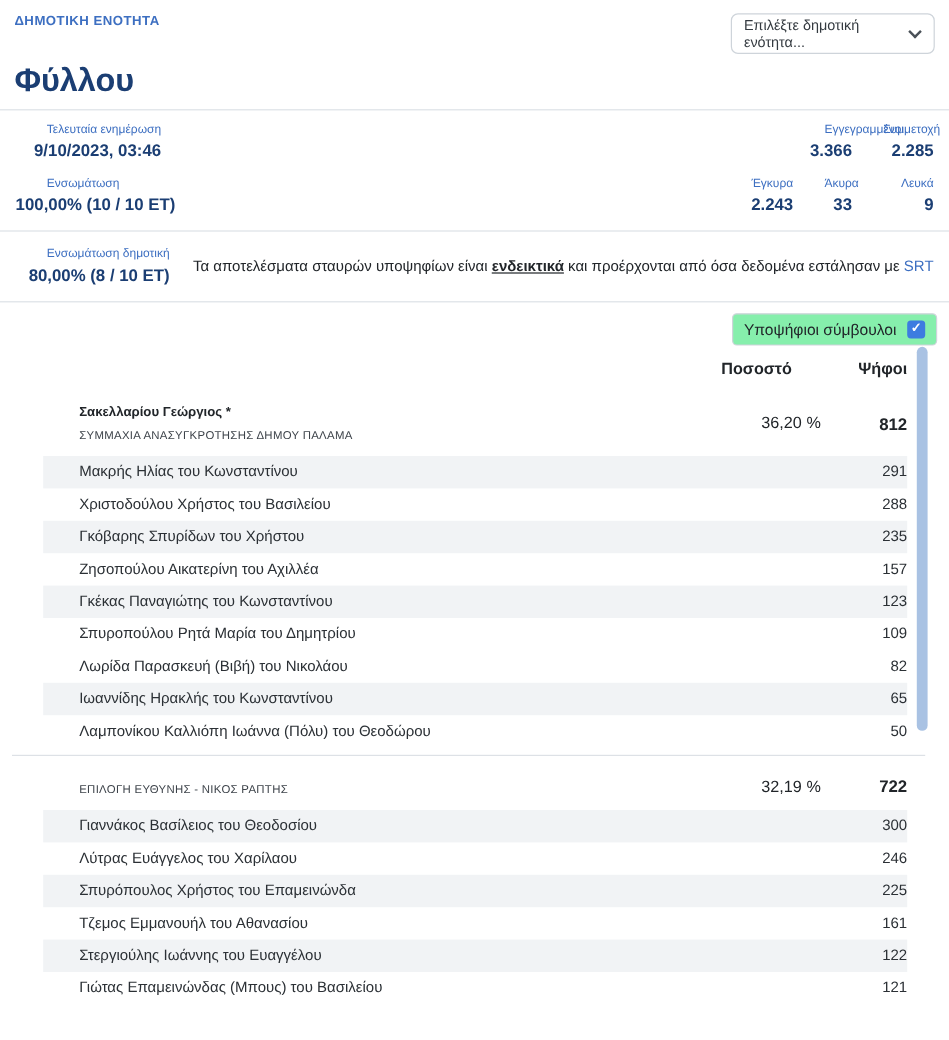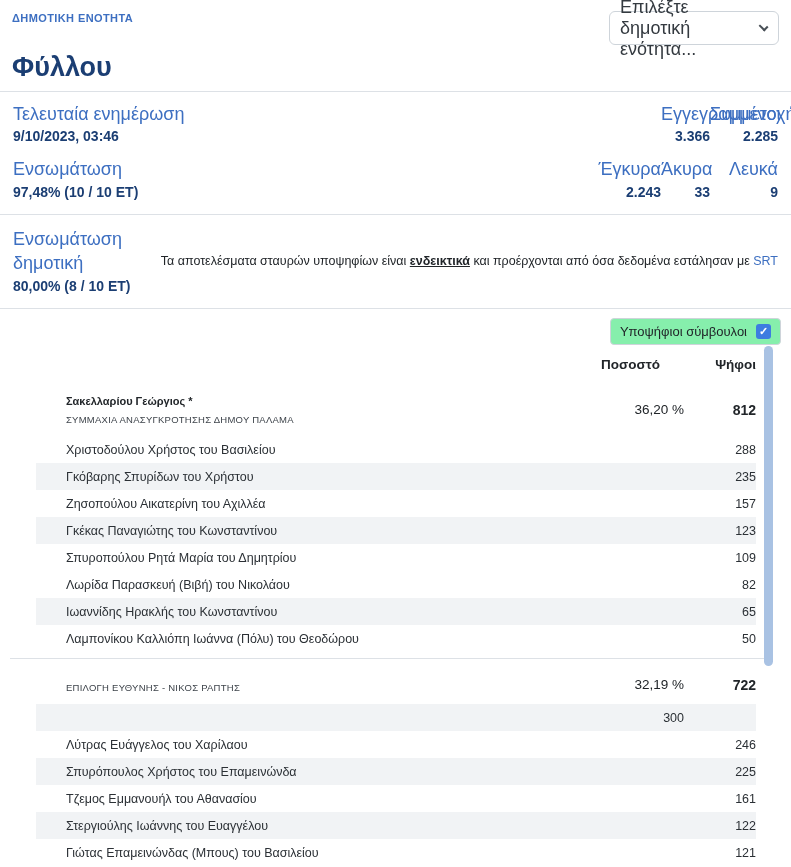--- a/index.html
+++ b/index.html
@@ -28,30 +28,30 @@
   .kicker{
     font-variant-caps:all-small-caps;
     font-weight:700;font-size:16px;letter-spacing:.4px;
     color:var(--accent-blue);line-height:1.05;
   }
   .page-title{font-size:27px;font-weight:700;color:var(--navy);line-height:1.15;margin-top:26px;}
   .select{
     width:170px;height:30px;margin-top:2px;
     border:1px solid var(--border);border-radius:6px;background:#fff;
     display:flex;align-items:center;justify-content:space-between;
-    padding:16px 10px;font-size:18px;color:#343a40;cursor:pointer;
+    padding:16px 10px;font-size:12px;color:#343a40;cursor:pointer;
   }
   .chevron{width:8px;height:8px;border-left:2px solid #495057;border-bottom:2px solid #495057;transform:rotate(-45deg) translateY(-2px);}
 
   
   .stats{padding:10px 3px 12px 3px;}
   .stats-row{display:flex;justify-content:space-between;align-items:flex-start;}
   .stats-row + .stats-row{margin-top:11px;}
-  .stat-label{font-size:18px;color:var(--accent-blue);line-height:1.35;}
-  .stat-value{font-size:14px;font-weight:700;color:var(--navy);line-height:1.45;}
+  .stat-label{font-size:10px;color:var(--accent-blue);line-height:1.35;margin-left:26px;}
+  .stat-value{font-size:14px;font-weight:700;color:var(--navy);line-height:1.45;text-align:right;}
   .rgrid{display:grid;grid-template-columns:auto 49px 68px;}
   .rgrid div{text-align:right;white-space:nowrap;}
   .rgrid .stat-label{grid-row:1;}
   .rgrid .stat-value{grid-row:2;}
   .col-a{grid-column:1;}
   .col-b{grid-column:2;}
   .col-c{grid-column:3;}
 
   .cross-row{display:flex;justify-content:space-between;align-items:center;padding:12px 3px;}
   .notice{font-size:12.5px;color:var(--text-dark);white-space:nowrap;}
@@ -118,21 +118,21 @@
       <div class="rgrid">
         <div class="stat-label col-b">Εγγεγραμμένοι</div>
         <div class="stat-label col-c">Συμμετοχή</div>
         <div class="stat-value col-b">3.366</div>
         <div class="stat-value col-c">2.285</div>
       </div>
     </div>
     <div class="stats-row">
       <div>
         <div class="stat-label">Ενσωμάτωση</div>
-        <div class="stat-value">97,48% (10 / 10 ΕΤ)</div>
+        <div class="stat-value">100,00% (10 / 10 ΕΤ)</div>
       </div>
       <div class="rgrid">
         <div class="stat-label col-a">Έγκυρα</div>
         <div class="stat-label col-b">Άκυρα</div>
         <div class="stat-label col-c">Λευκά</div>
         <div class="stat-value col-a">2.243</div>
         <div class="stat-value col-b">33</div>
         <div class="stat-value col-c">9</div>
       </div>
     </div>
@@ -165,20 +165,25 @@
     </div>
     <div id="results">
         <div class="grid group-header">
           <div>
             <div class="gh-name">Σακελλαρίου Γεώργιος *</div>
             <div class="gh-party">ΣΥΜΜΑΧΙΑ ΑΝΑΣΥΓΚΡΟΤΗΣΗΣ ΔΗΜΟΥ ΠΑΛΑΜΑ</div>
           </div>
           <div class="cell-pct">36,20 %</div>
           <div class="cell-votes gh-votes">812</div>
         </div>
+        <div class="grid row alt">
+          <div class="cell-name">Μακρής Ηλίας του Κωνσταντίνου</div>
+          <div class="cell-pct"></div>
+          <div class="cell-votes">291</div>
+        </div>
         <div class="grid row">
           <div class="cell-name">Χριστοδούλου Χρήστος του Βασιλείου</div>
           <div class="cell-pct"></div>
           <div class="cell-votes">288</div>
         </div>
         <div class="grid row alt">
           <div class="cell-name">Γκόβαρης Σπυρίδων του Χρήστου</div>
           <div class="cell-pct"></div>
           <div class="cell-votes">235</div>
         </div>
@@ -214,20 +219,21 @@
         </div>
         <div class="group-divider"></div>
         <div class="grid group-header">
           <div>
             <div class="gh-party">ΕΠΙΛΟΓΗ ΕΥΘΥΝΗΣ - ΝΙΚΟΣ ΡΑΠΤΗΣ</div>
           </div>
           <div class="cell-pct">32,19 %</div>
           <div class="cell-votes gh-votes">722</div>
         </div>
         <div class="grid row alt">
+          <div class="cell-name">Γιαννάκος Βασίλειος του Θεοδοσίου</div>
           <div class="cell-pct"></div>
           <div class="cell-votes">300</div>
         </div>
         <div class="grid row">
           <div class="cell-name">Λύτρας Ευάγγελος του Χαρίλαου</div>
           <div class="cell-pct"></div>
           <div class="cell-votes">246</div>
         </div>
         <div class="grid row alt">
           <div class="cell-name">Σπυρόπουλος Χρήστος του Επαμεινώνδα</div>

